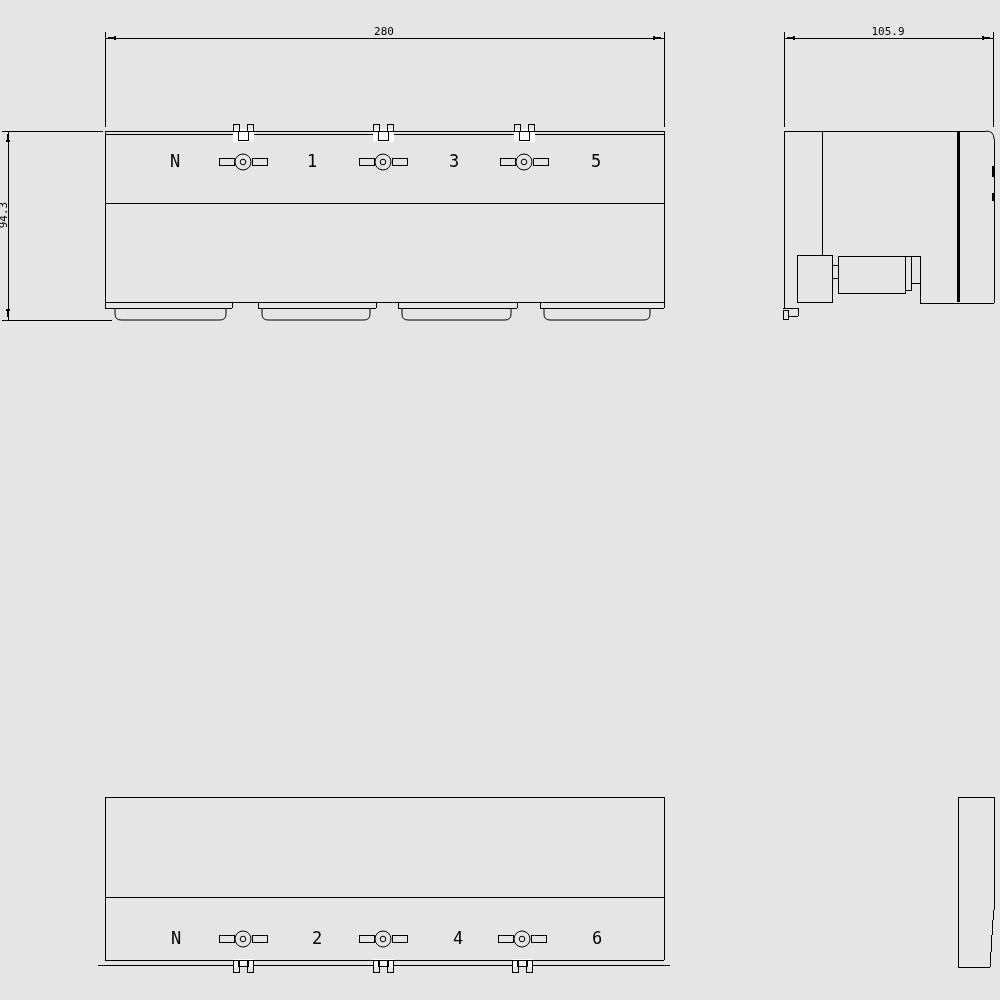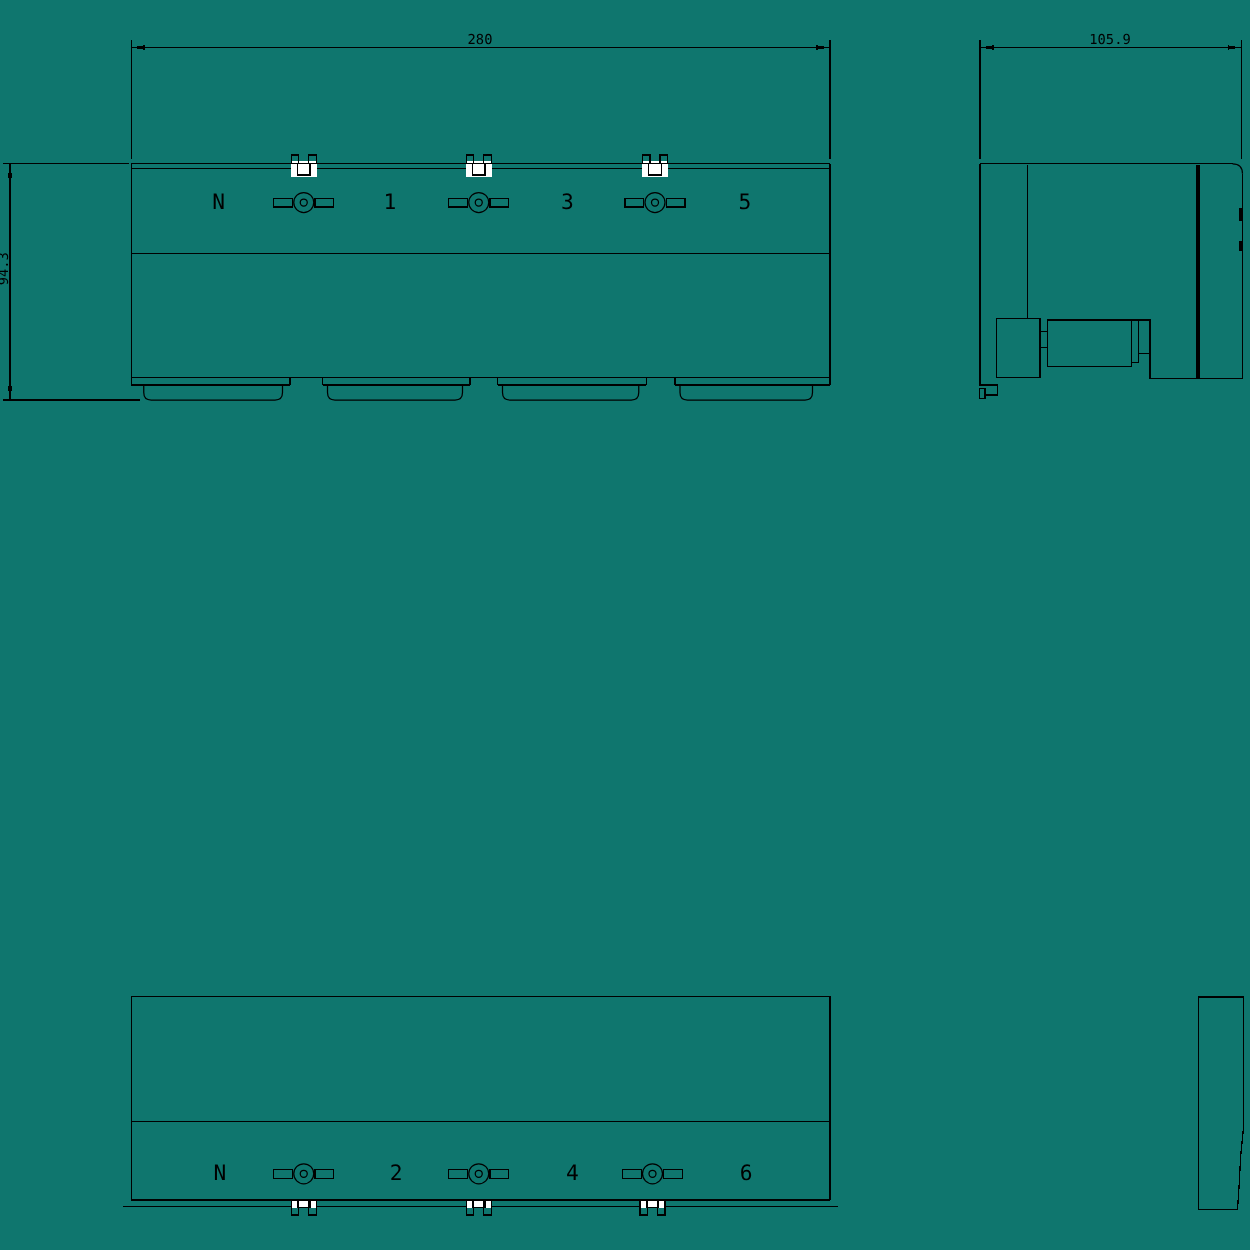--- a/index.html
+++ b/index.html
@@ -1,16 +1,16 @@
 <!DOCTYPE html>
 <html><head>
 <meta charset="utf-8">
 <style>
   html,body{margin:0;padding:0;background:#ffffff;}
-  .canvas{position:relative;width:1000px;height:1000px;background:#0f766e;overflow:hidden;}
+  .canvas{position:relative;width:1000px;height:1000px;background:#e5e5e5;overflow:hidden;}
   svg{position:absolute;left:0;top:0;shape-rendering:crispEdges;}
   svg .ln{stroke:#000000;stroke-width:1;fill:none;}
   svg .thick{fill:#000000;stroke:none;}
   svg .filled{fill:#000000;stroke:none;}
   svg .white{fill:#ffffff;stroke:none;}
   svg .smooth{shape-rendering:auto;}
   svg text{fill:#000000;stroke:none;font-family:"DejaVu Sans Mono","Liberation Mono",monospace;}
   .dim-text{font-size:11px;text-anchor:middle;}
   .label-text{font-size:17px;text-anchor:middle;}
 </style>

